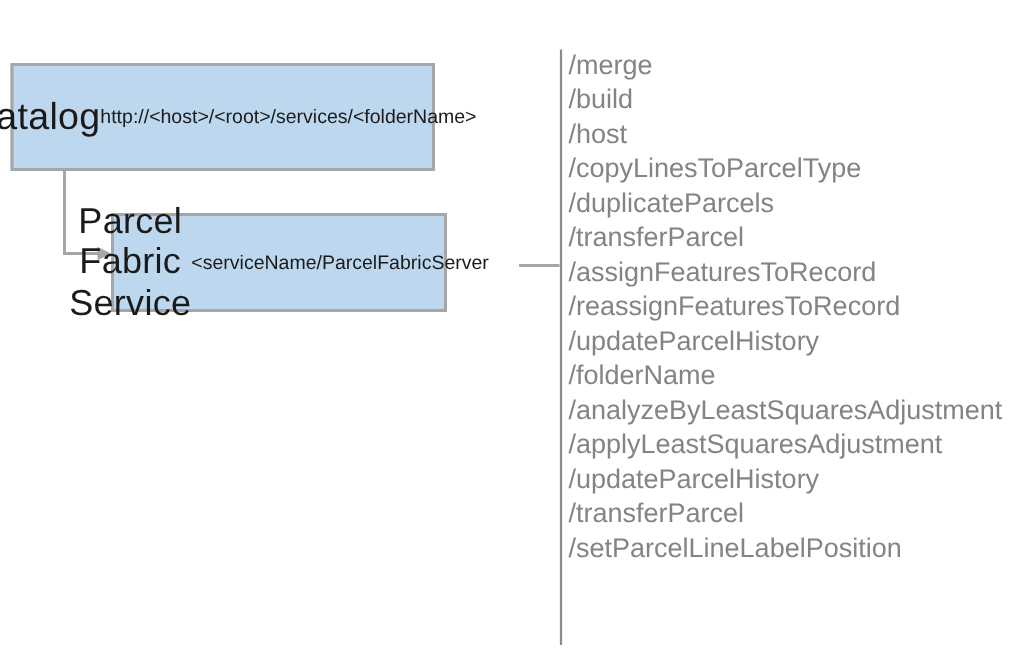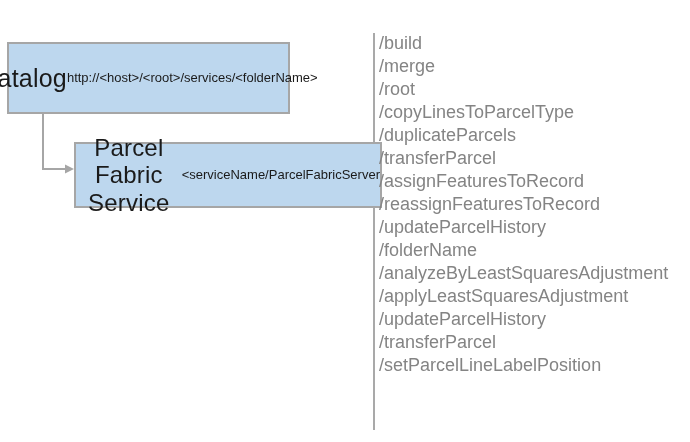--- a/index.html
+++ b/index.html
@@ -37,21 +37,21 @@
     letter-spacing: 0.2px;
   }
   .node-box .subtitle {
     color: var(--title-text);
     font-size: 13px;
     line-height: 1.3;
     margin-top: 1px;
     white-space: nowrap;
   }
   #catalog-box { left: 7px; top: 42px; width: 283px; height: 72px; }
-  #service-box { left: 74px; top: 142px; width: 308px; height: 66px; }
+  #service-box { left: 74px; top: 142px; width: 224px; height: 66px; }
   #service-box .title { font-size: 24px; }
 
   .connectors {
     position: absolute;
     left: 0; top: 0;
     width: 690px; height: 442px;
     pointer-events: none;
   }
   .endpoint-list {
     position: absolute;
@@ -85,23 +85,23 @@
     <div class="title">Catalog</div>
     <div class="subtitle">http://&lt;host&gt;/&lt;root&gt;/services/&lt;folderName&gt;</div>
   </div>
 
   <div class="node-box" id="service-box">
     <div class="title">Parcel Fabric Service</div>
     <div class="subtitle">&lt;serviceName/ParcelFabricServer</div>
   </div>
 
   <div class="endpoint-list">
+    <div class="endpoint-item">/merge</div>
     <div class="endpoint-item">/build</div>
-    <div class="endpoint-item">/merge</div>
-    <div class="endpoint-item">/root</div>
+    <div class="endpoint-item">/host</div>
     <div class="endpoint-item">/copyLinesToParcelType</div>
     <div class="endpoint-item">/duplicateParcels</div>
     <div class="endpoint-item">/transferParcel</div>
     <div class="endpoint-item">/assignFeaturesToRecord</div>
     <div class="endpoint-item">/reassignFeaturesToRecord</div>
     <div class="endpoint-item">/updateParcelHistory</div>
     <div class="endpoint-item">/folderName</div>
     <div class="endpoint-item">/analyzeByLeastSquaresAdjustment</div>
     <div class="endpoint-item">/applyLeastSquaresAdjustment</div>
     <div class="endpoint-item">/updateParcelHistory</div>

